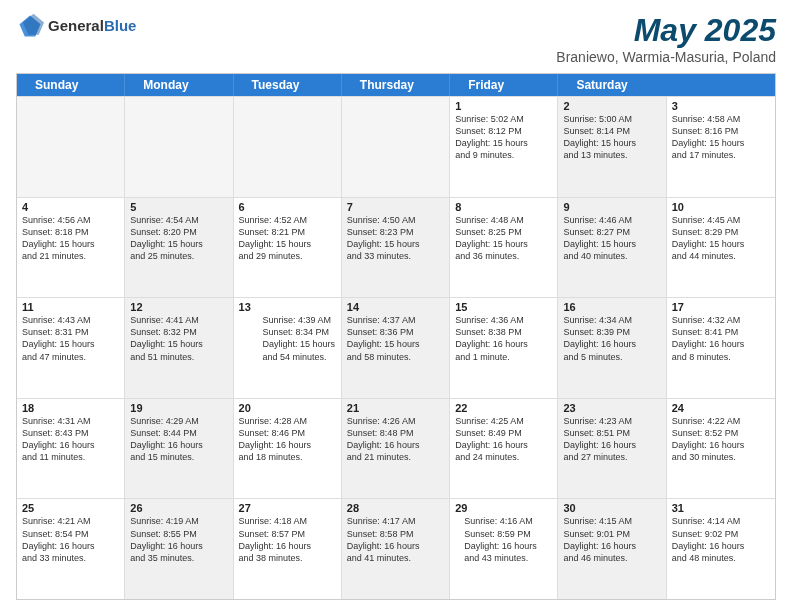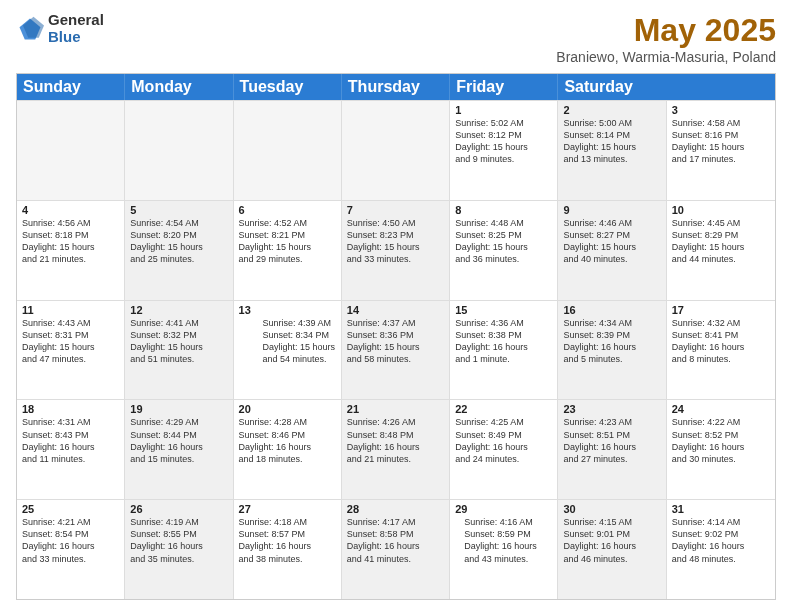--- a/index.html
+++ b/index.html
@@ -23,21 +23,21 @@
       align-items: flex-start;
       margin-bottom: 8px;
     }
     .logo {
       display: flex;
       align-items: center;
       gap: 4px;
     }
     .logo-text {
       display: flex;
-      flex-direction: column;
+      flex-direction: row;
       line-height: 1.1;
     }
     .logo-general {
       font-size: 15px;
       font-weight: bold;
       color: #333;
     }
     .logo-blue {
       font-size: 15px;
       font-weight: bold;
@@ -46,44 +46,46 @@
     .logo-icon {
       width: 28px;
       height: 28px;
     }
     .title-section {
       text-align: right;
     }
     .month-title {
       font-size: 32px;
       font-weight: bold;
-      color: #a16207;
+      color: #0c4a6e;
+      font-style: italic;
     }
     .subtitle {
       font-size: 14px;
       color: #555;
     }
     .calendar {
       flex: 1;
       display: flex;
       flex-direction: column;
       border: 1px solid #ccc;
     }
     .cal-header {
       display: grid;
       grid-template-columns: repeat(7, 1fr);
       background: #2b7cd3;
     }
     .cal-header-cell {
       color: #fff;
-      font-size: 16px;
+      font-size: 12px;
       font-weight: bold;
       padding: 4px 6px;
       border-right: 1px solid #4a90d9;
       text-align: left;
+      margin-left: 12px;
     }
     .cal-header-cell:last-child { border-right: none; }
     .cal-body {
       flex: 1;
       display: flex;
       flex-direction: column;
     }
     .cal-row {
       display: grid;
       grid-template-columns: repeat(7, 1fr);

